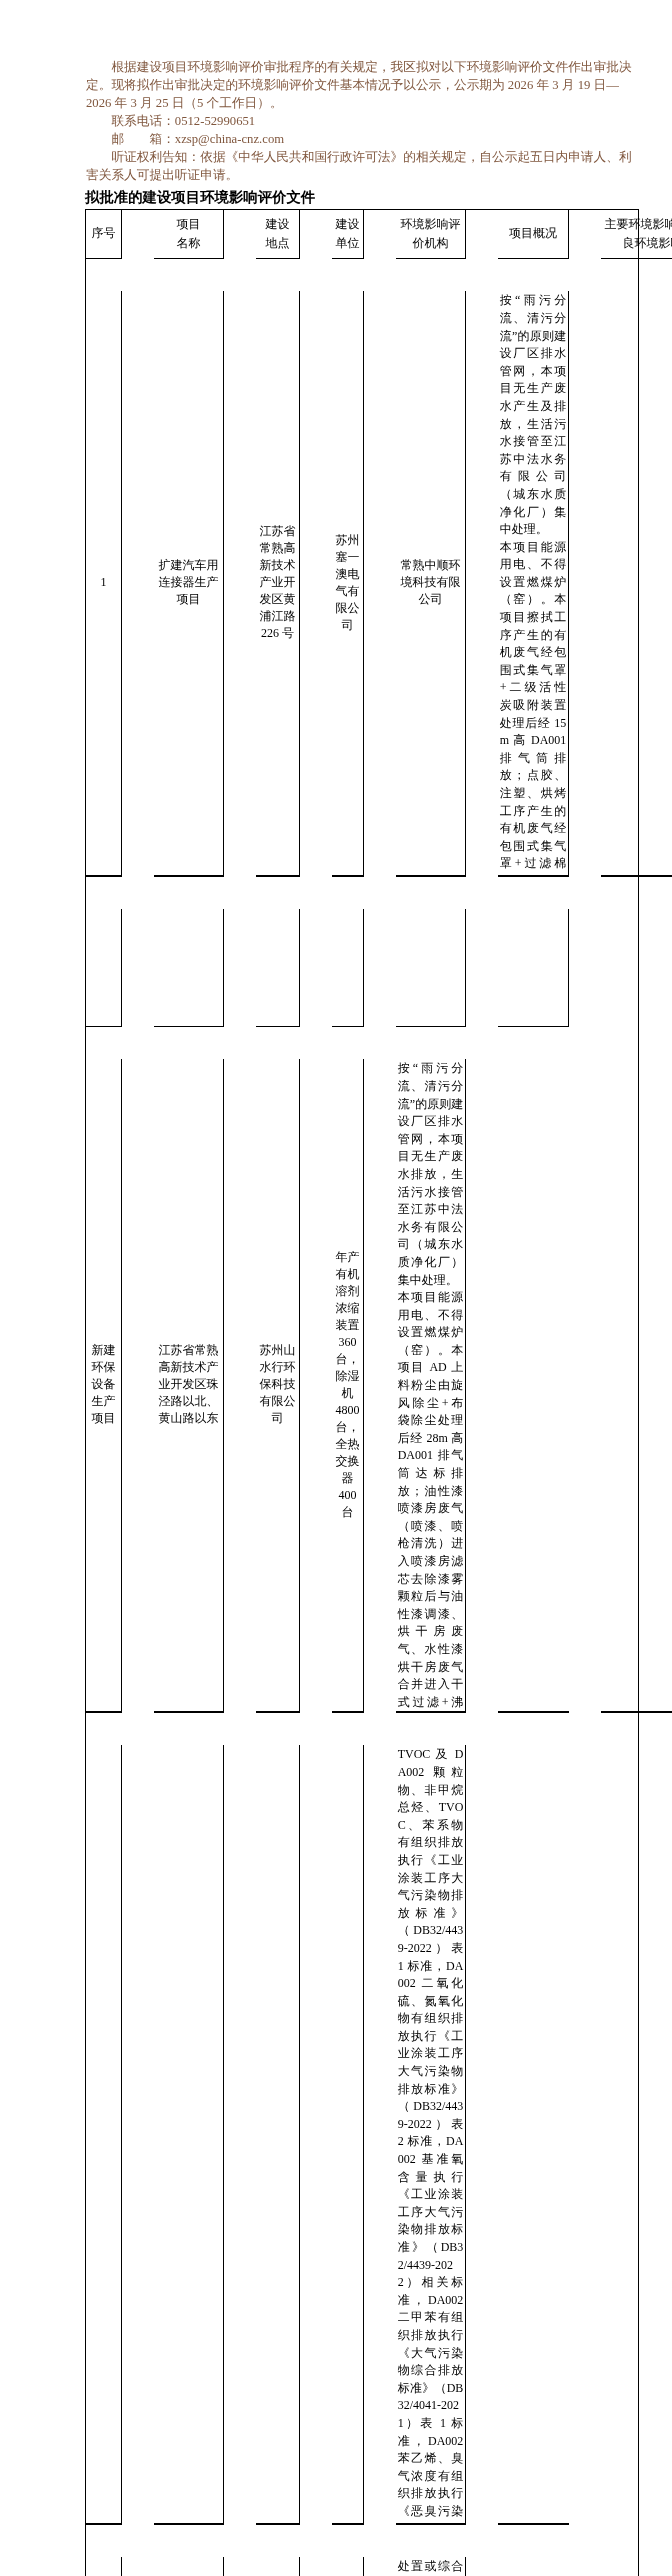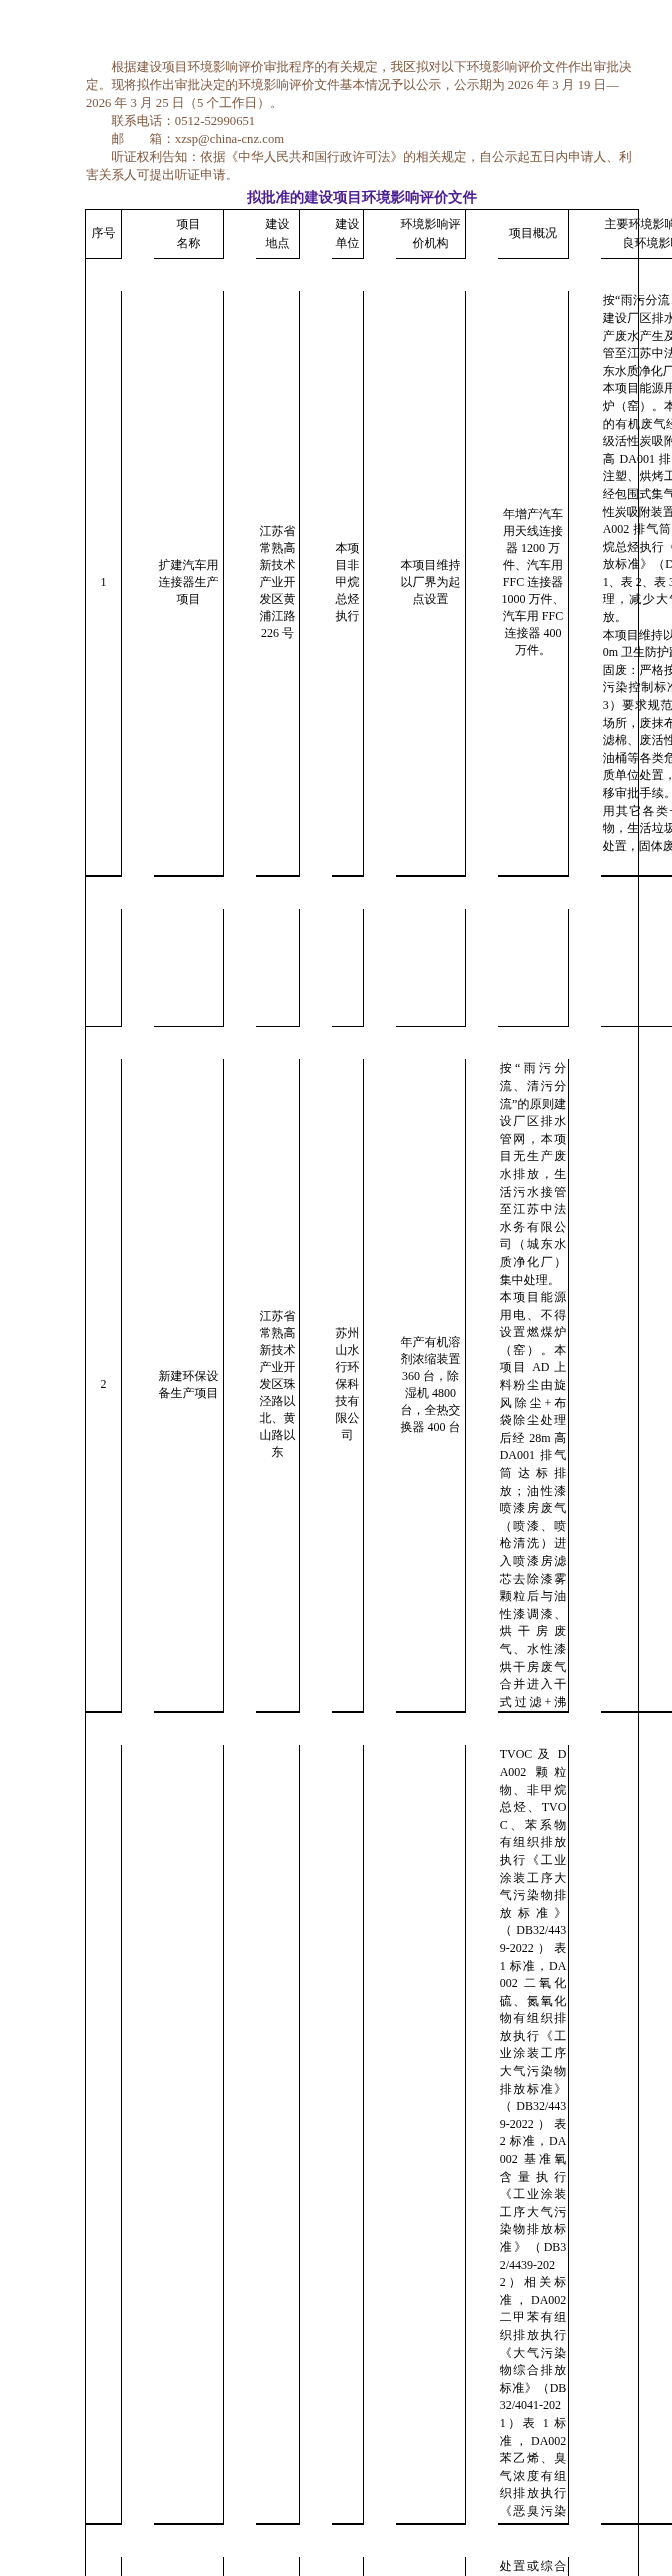--- a/index.html
+++ b/index.html
@@ -25,24 +25,23 @@
   }
   .intro p {
     margin: 0;
     text-indent: 2em;
   }
   .table-wrap {
     width: 554px;
     margin-left: 85px;
   }
   .title {
-    text-align: center;
     font-weight: bold;
     font-size: 14.4px;
-    color: #4c1d95;
+    color: #000000;
     margin: 4.2px 0 2.5px 0;
     line-height: 18px;
   }
   .grid {
     display: grid;
     grid-template-columns: 36px 70px 44px 32px 70px 71px 176px 52px;
     grid-template-rows: 49px 586px 118px 654px 780px 114px;
     width: 554px;
     box-sizing: border-box;
     border: 1.7px solid #000;
@@ -109,23 +108,22 @@
 价机构</div>
       <div class="c hd">项目概况</div>
       <div class="c hd">主要环境影响及预防或者减轻不
 良环境影响的对策和措施</div>
       <div class="c hd lastcol">公众参
 与情况</div>
 
       <div class="c pb">1</div>
       <div class="c pb">扩建汽车用连接器生产项目</div>
       <div class="c pb">江苏省常熟高新技术产业开发区黄浦江路 226 号</div>
-      <div class="c pb">本项目非甲烷总烃执行</div>
-      <div class="c pb">本项目维持以厂界为起点设置</div>
-      <div class="c pb">年增产汽车用天线连接器 1200 万件、汽车用 FFC 连接器 1000 万件、汽车用 FFC 连接器 400 万件。</div>
+      <div class="c pb">苏州塞一澳电气有限公司</div>
+      <div class="c pb">常熟中顺环境科技有限公司</div>
       <div class="m pb">按“雨污分流、清污分流”的原则建设厂区排水管网，本项目无生产废水产生及排放，生活污水接管至江苏中法水务有限公司（城东水质净化厂）集中处理。
 本项目能源用电、不得设置燃煤炉（窑）。本项目擦拭工序产生的有机废气经包围式集气罩+二级活性炭吸附装置处理后经 15m 高 DA001 排气筒排放；点胶、注塑、烘烤工序产生的有机废气经包围式集气罩+过滤棉+二级活性炭吸附装置处理后经 15m 高 DA002 排气筒排放。本项目非甲烷总烃执行《大气污染物综合排放标准》（DB32/4041-2021）表 1、表 2、表 3 标准。加强生产管理，减少大气污染物无组织排放。
 本项目维持以厂界为起点设置 100m 卫生防护距离。
 固废：严格按照《危险废物贮存污染控制标准》（GB18597-2023）要求规范建设危险废物贮存场所，废抹布、废包装桶、废过滤棉、废活性炭、冷却废液、废油桶等各类危险废物应委托有资质单位处置，并执行危险废物转移审批手续。妥善处置或综合利用其它各类一般工业固体废弃物，生活垃圾委托当地环卫部门处置，固体废弃物零排放。</div>
       <div class="c pb lastcol"></div>
 
       <div class="c"></div>
       <div class="c"></div>
       <div class="c"></div>
       <div class="c"></div>

